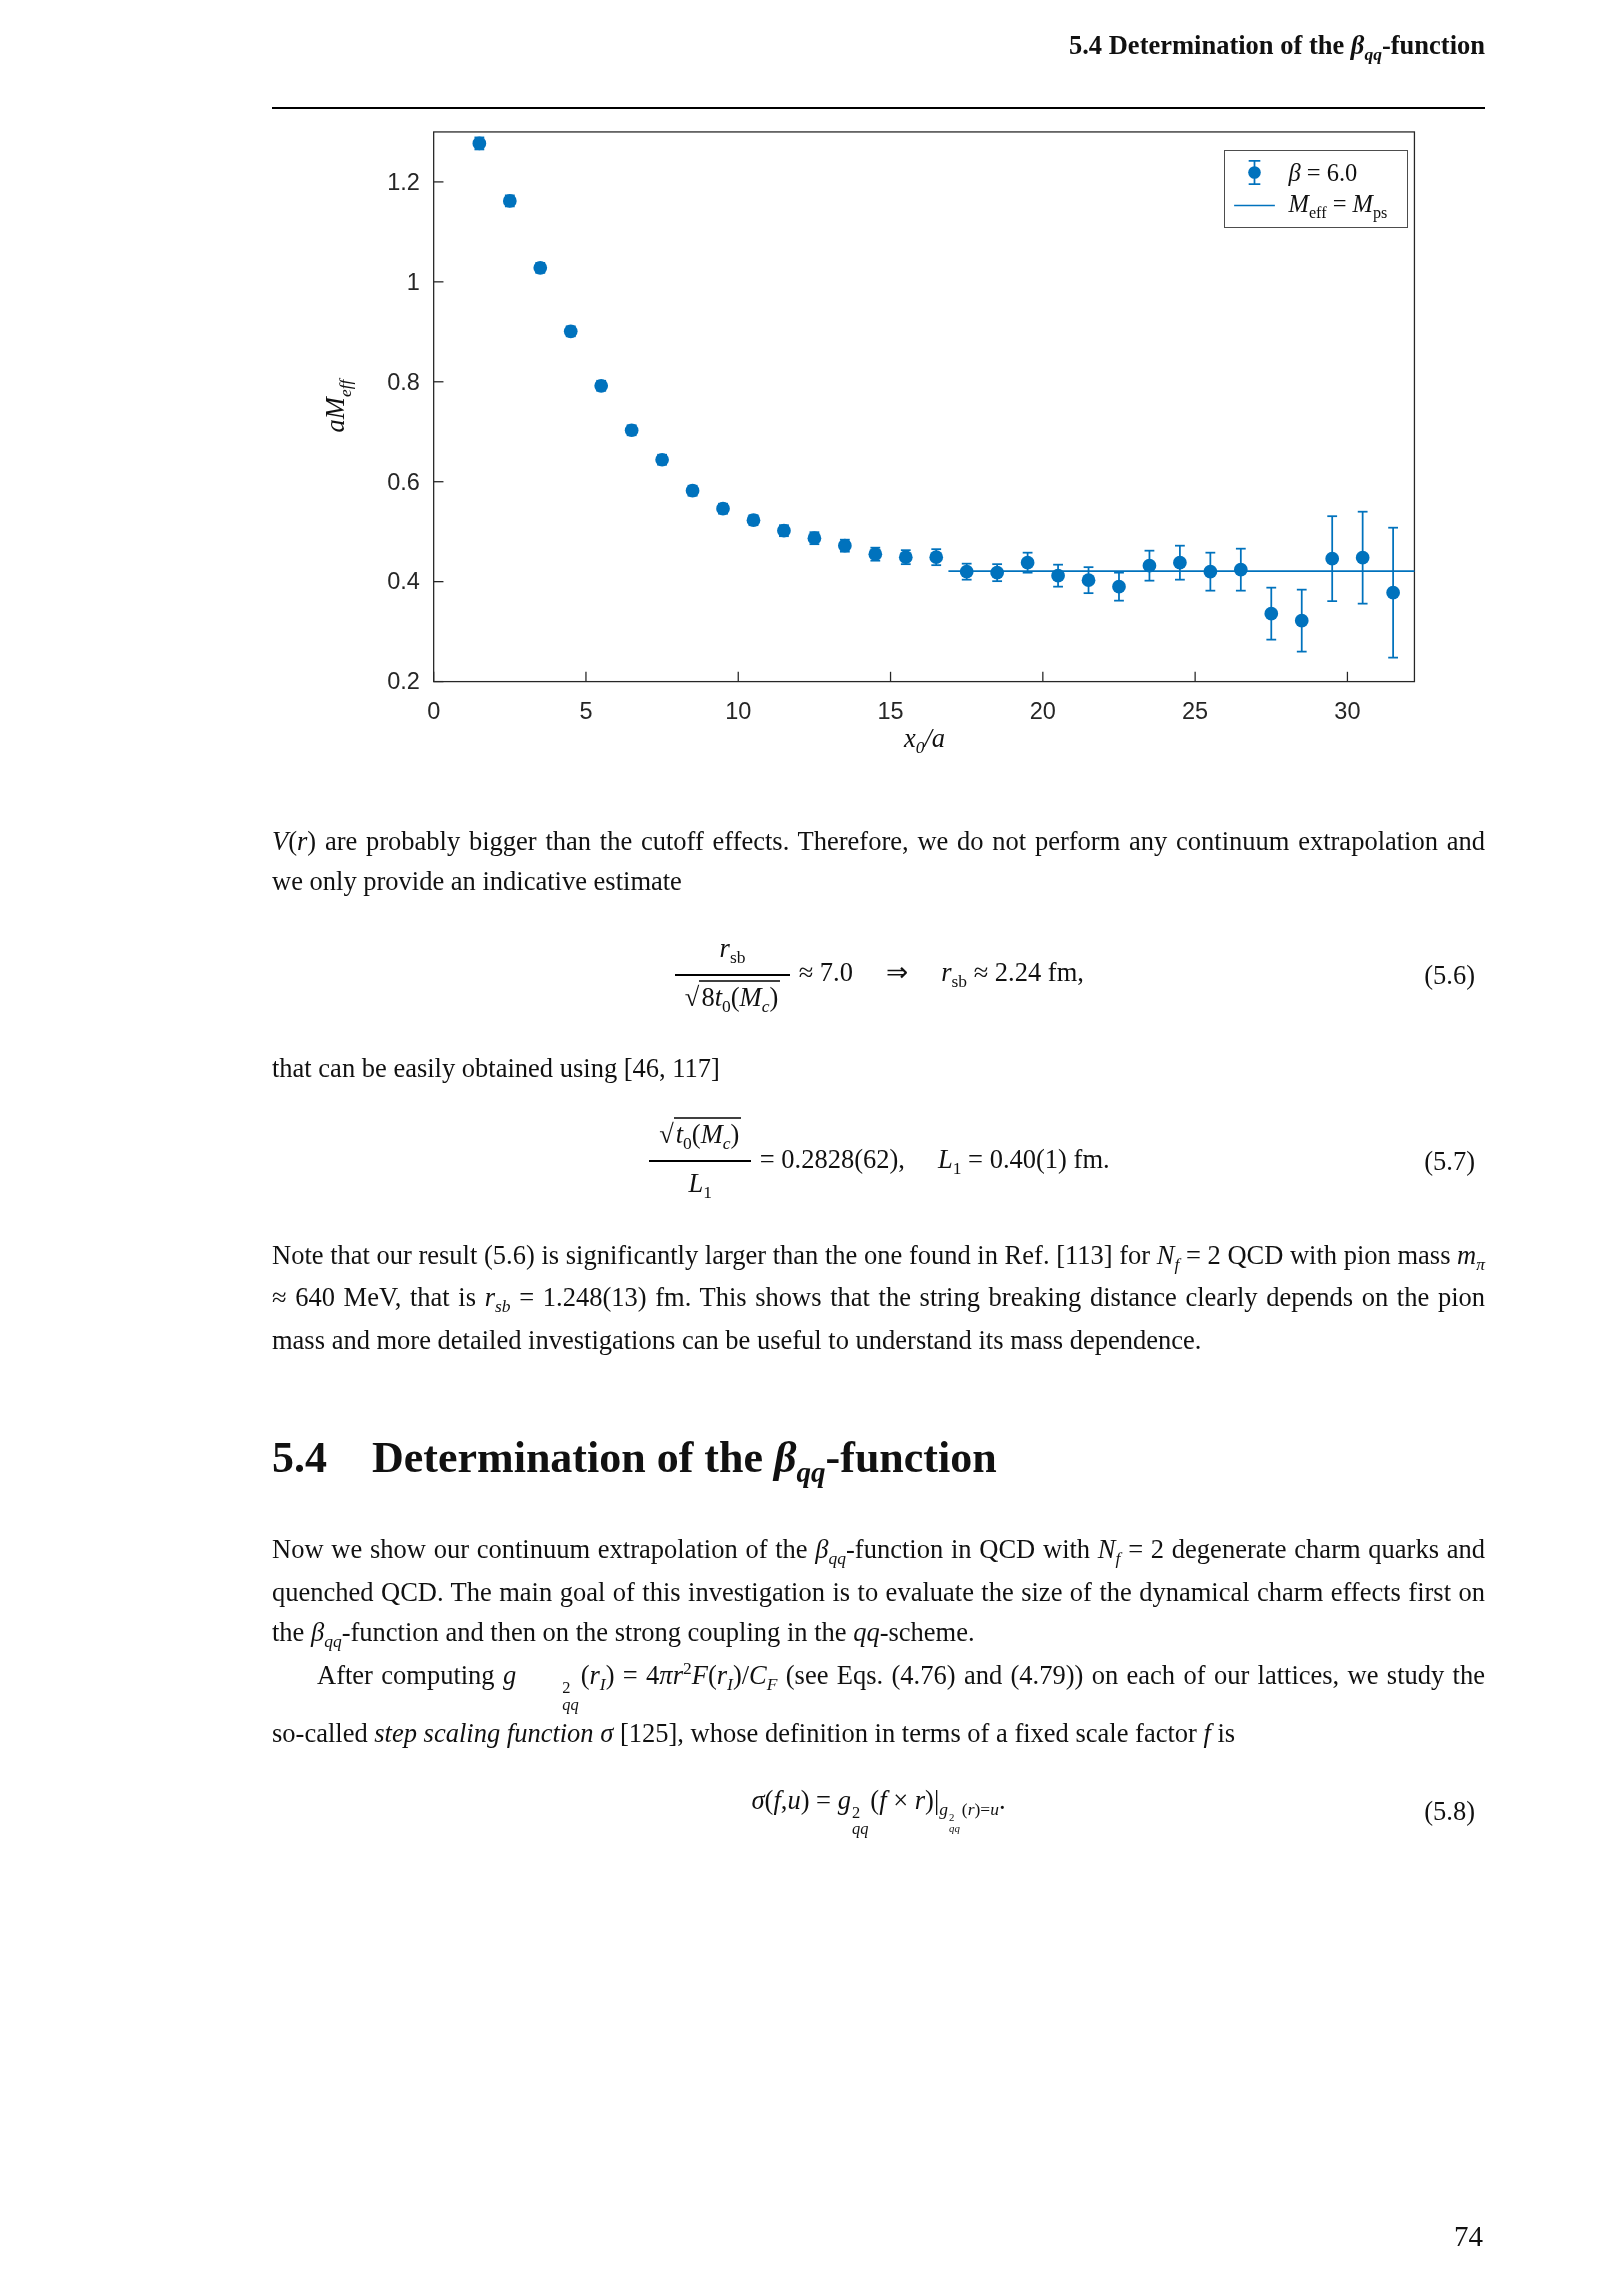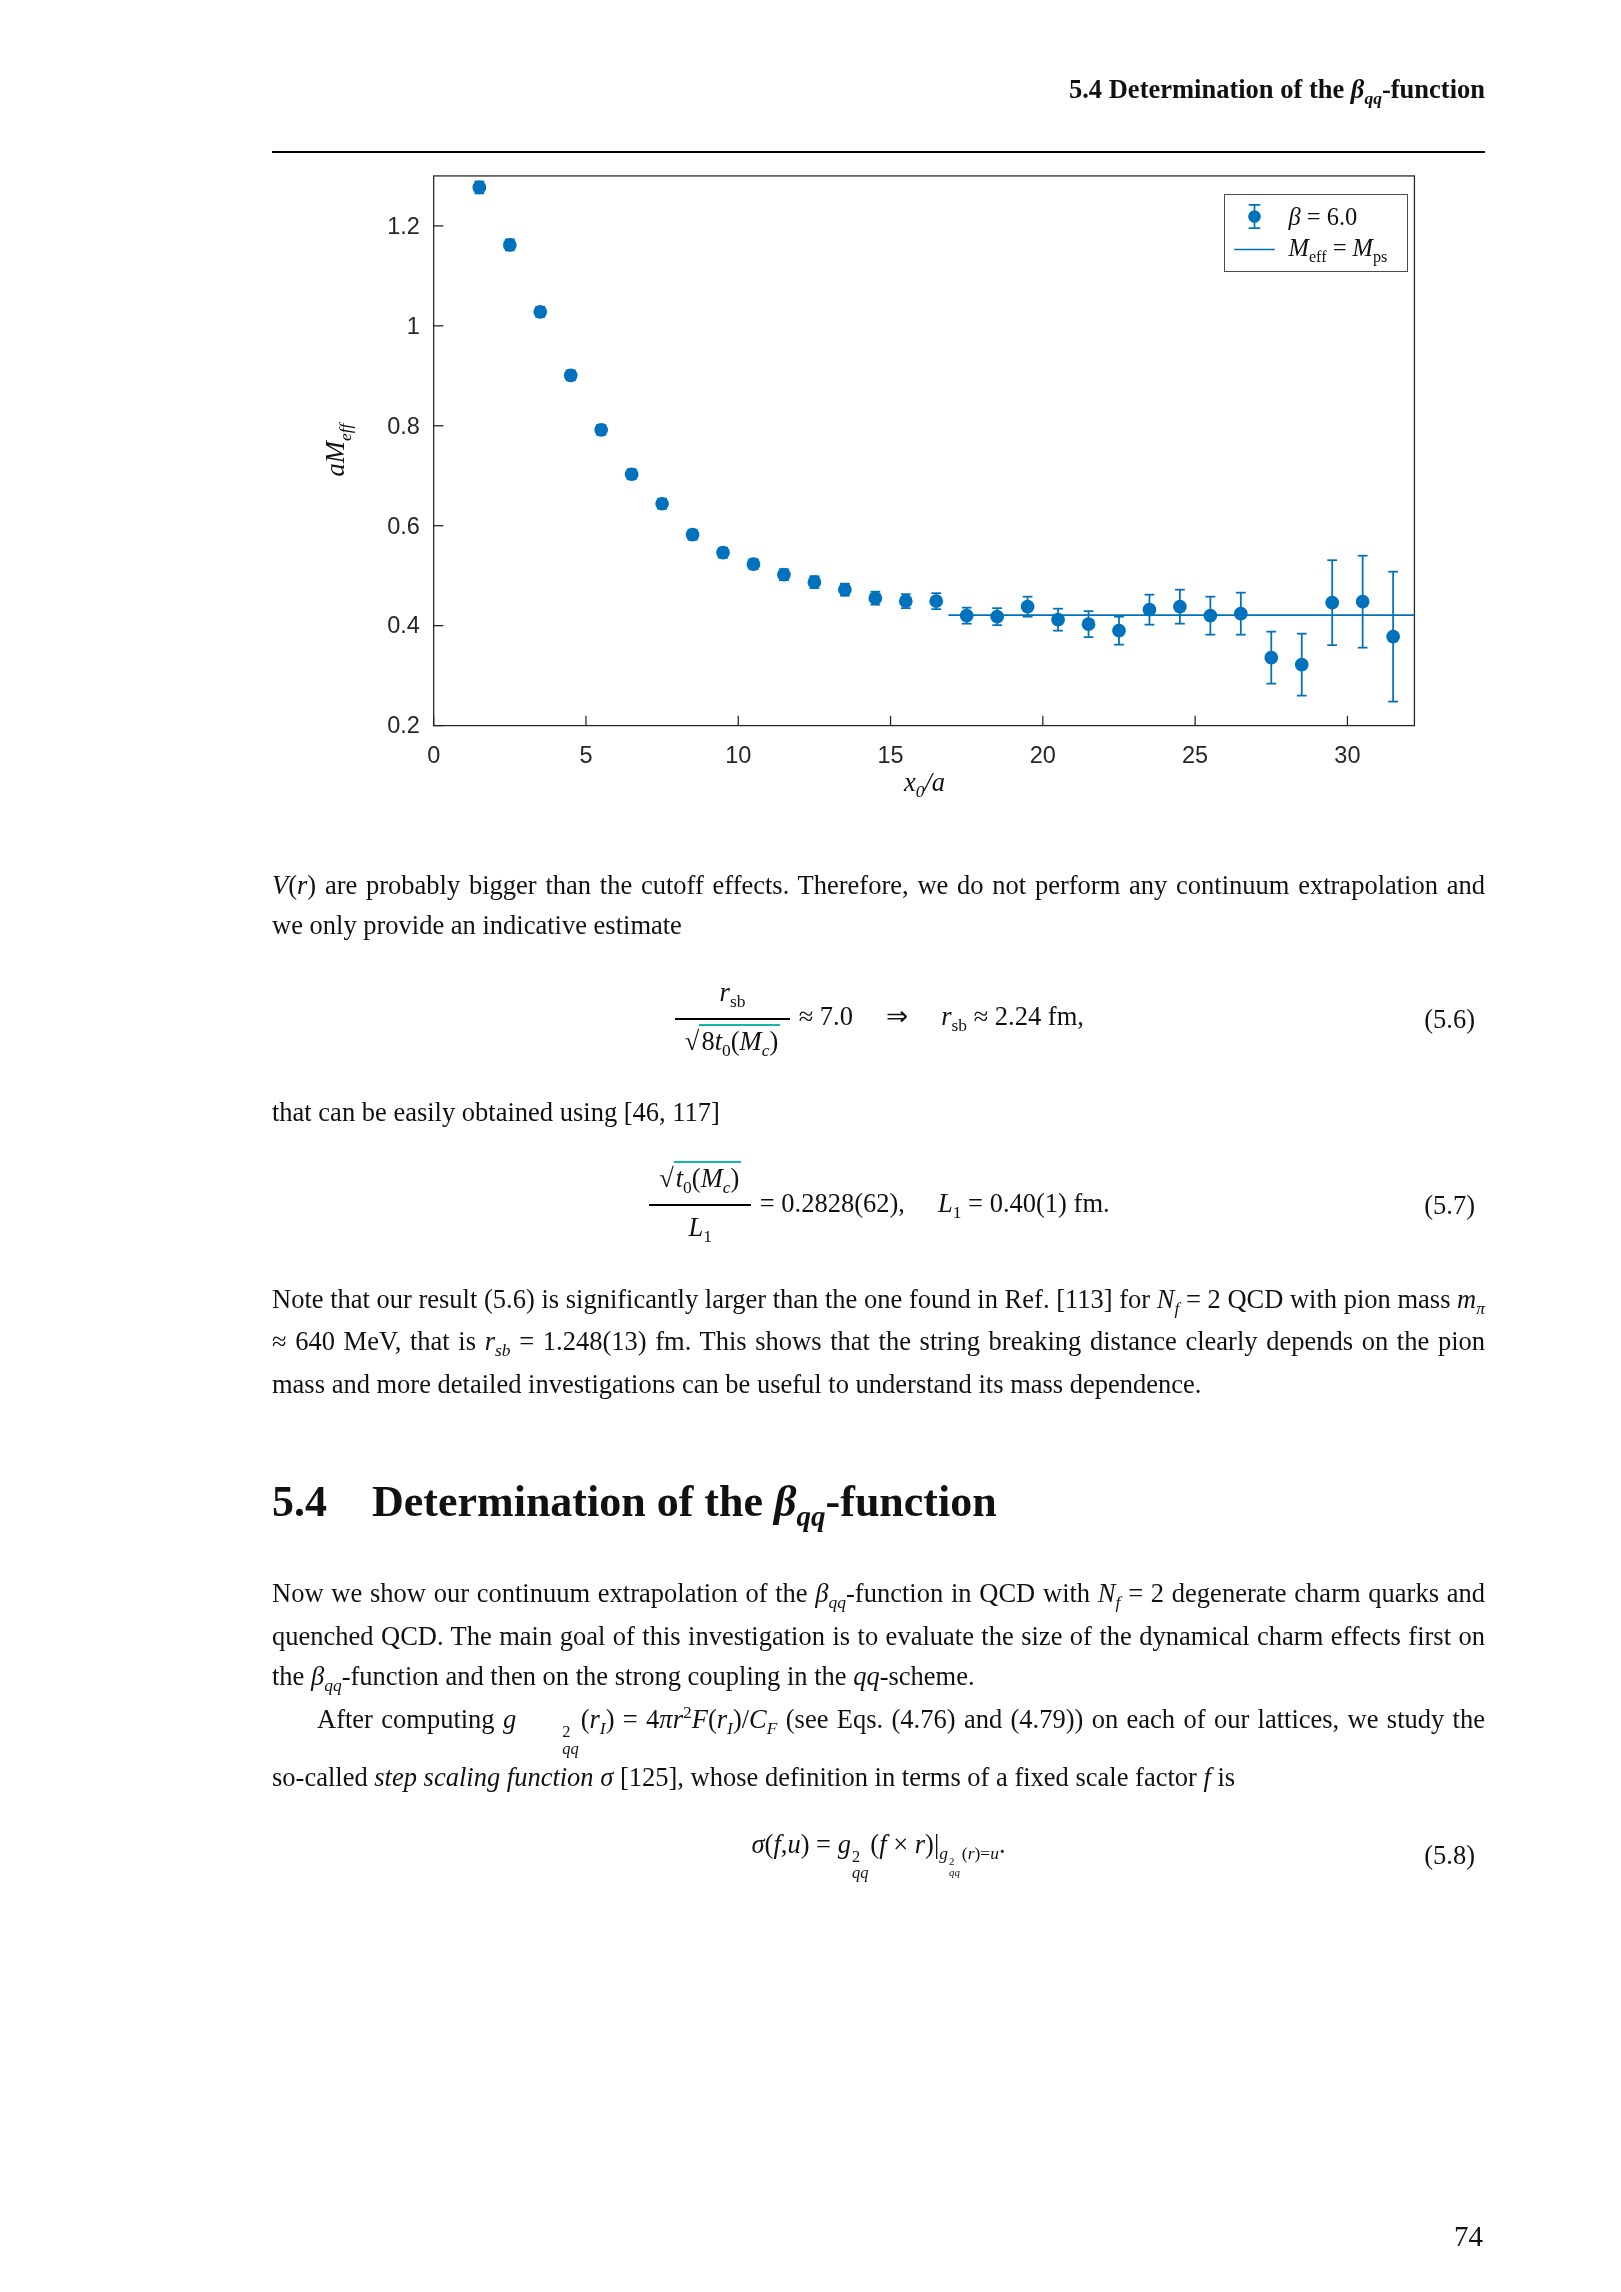--- a/index.html
+++ b/index.html
@@ -1,36 +1,36 @@
 <!DOCTYPE html>
 <html><head>
 <meta charset="utf-8">
 <style>
   html,body{margin:0;padding:0;background:#fff;}
   .page{width:1621px;height:2293px;background:#fff;position:relative;font-family:"Liberation Serif",serif;color:#111;overflow:hidden;}
-  .content{padding:74px 136px 0 272px;}
+  .content{padding:30px 136px 0 272px;}
   .rh-text{text-align:right;font-weight:bold;font-size:26.5px;line-height:1.15;}
   .rh-rule{height:0;border:none;border-top:2.4px solid #000;margin-top:43px;}
   .chart-wrap{position:relative;width:1212px;height:649px;margin-top:13.7px;}
   #chart-svg{position:absolute;left:0;top:0;}
   #chart-svg text{font-family:"Liberation Sans",sans-serif;font-size:24px;fill:#262626;}
   .y-axis-label{position:absolute;left:66px;top:283px;transform:translate(-50%,-50%) rotate(-90deg);font-style:italic;font-size:26.5px;white-space:nowrap;}
   .x-axis-label{position:absolute;left:162px;width:981px;top:600px;text-align:center;font-style:italic;font-size:26.5px;}
   .legend{position:absolute;top:27.4px;right:76px;background:#fff;border:1.2px solid #4d4d4d;padding:4.9px 19.6px 4.9px 7.8px;display:flex;flex-direction:column;gap:0px;}
   .legend-row{display:flex;align-items:center;gap:11px;font-size:24.5px;white-space:nowrap;}
   .caption{margin-top:23.5px;font-size:24.5px;line-height:1.45;text-align:justify;}
   .body-text{font-size:26.5px;line-height:1.52;text-align:justify;margin:0;font-family:Liberation Serif, serif;}
   p.first{margin-top:49px;}
   .indent{text-indent:45px;}
   .equation{position:relative;text-align:center;margin:31px 10px;font-size:26.5px;}
   .eq-number{position:absolute;right:0;top:50%;transform:translateY(-50%);}
   .frac{display:inline-flex;flex-direction:column;vertical-align:middle;text-align:center;margin:0 2px;}
   .frac .num{display:block;padding:0 9.8px 5.9px;border-bottom:2px solid #000;}
   .frac .den{display:block;padding:5.9px 9.8px 0;}
-  .rad{border-top:2px solid #14b8a6;padding:0 2px;}
+  .rad{border-top:2px solid #404040;padding:0 2px;}
   sub,sup{font-size:66%;}
   .ss{display:inline-flex;flex-direction:column;align-items:flex-start;font-size:62%;line-height:1;vertical-align:-0.55em;margin:0 2px 0 1px;}
   .section-heading{font-size:44px;font-weight:bold;margin:73px 0 41px;line-height:1.1;}
   .secsp{display:inline-block;width:45px;}
   .wsp{display:inline-block;width:33px;}
   .page-number{position:absolute;right:138px;bottom:40px;font-size:29px;}
 </style>
 </head>
 <body>
 

